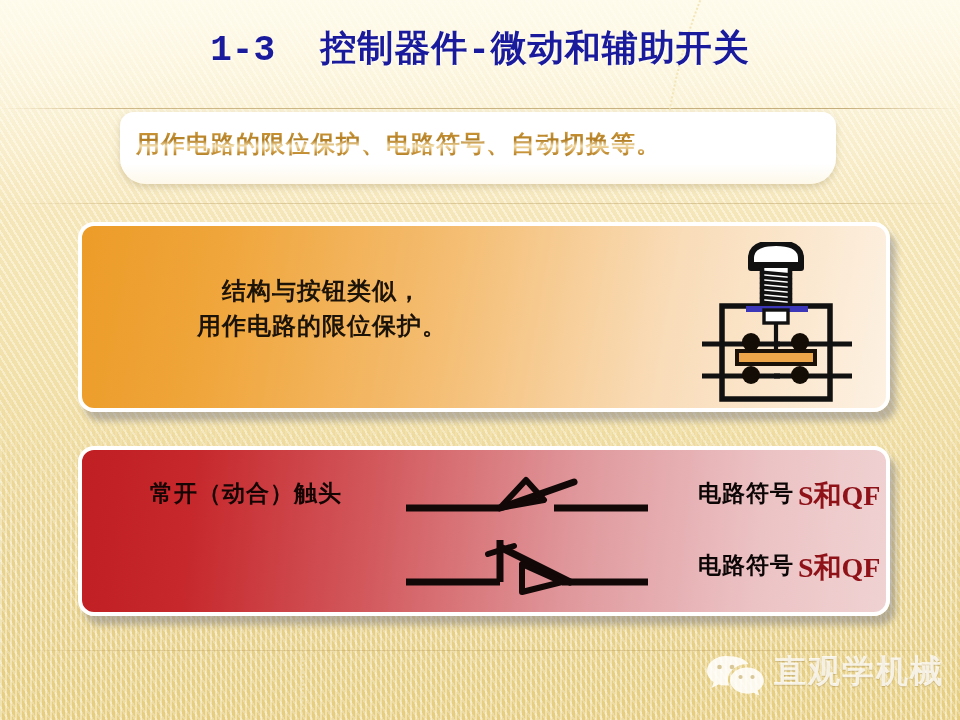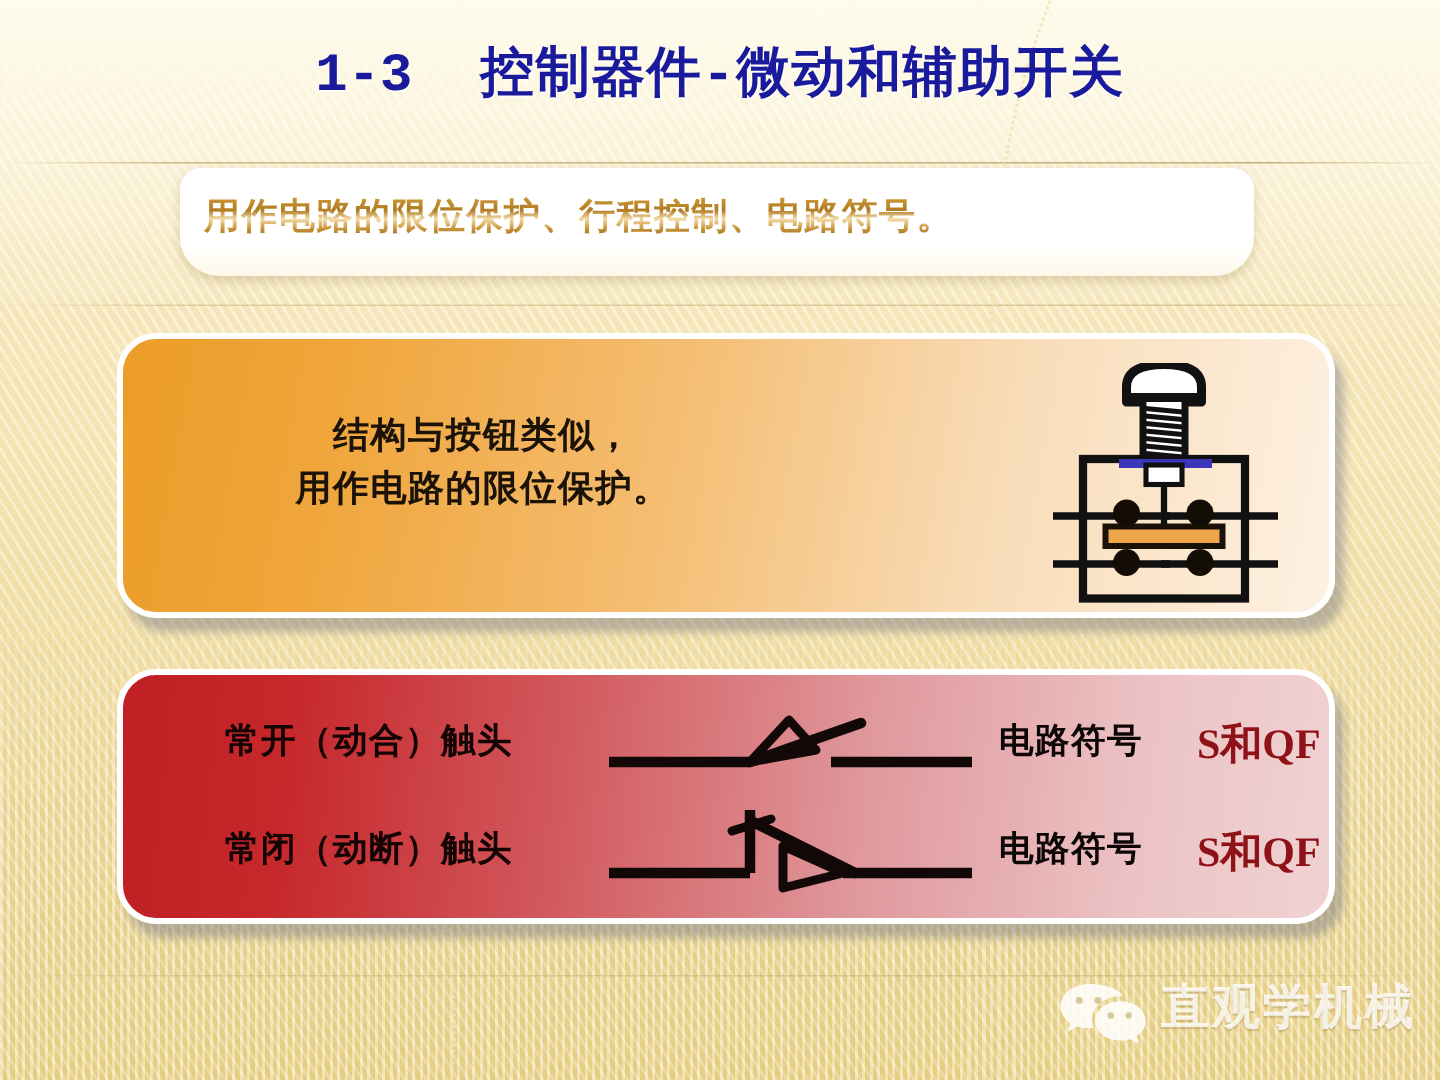--- a/index.html
+++ b/index.html
@@ -72,21 +72,21 @@
     background:linear-gradient(180deg,#d9a441 0%,#b07c22 38%,#f3dca8 56%,#c9953a 76%,#8c5f12 100%);
     -webkit-background-clip:text;background-clip:text;
     color:transparent;-webkit-text-fill-color:transparent;
     white-space:nowrap;
   }
 
   
   .panel{
     position:absolute;
     border:4px solid #ffffff;
-    border-radius:26px;
+    border-radius:16px;
     box-sizing:border-box;
     box-shadow:6px 9px 6px rgba(120,120,130,.45);
   }
   #panel-orange{
     left:78px;top:222px;width:812px;height:190px;
     background:linear-gradient(100deg,#ec9c28 0%,#f0a63c 18%,#f4bd72 45%,#f9dcb8 72%,#fdf1e2 100%);
   }
   #panel-orange-text{
     position:absolute;left:40px;top:48px;width:400px;
     text-align:center;color:#1b1208;
@@ -104,21 +104,21 @@
   .red-row{position:absolute;left:0;width:804px;height:66px;}
   #red-row-1{top:12px;}
   #red-row-2{top:84px;}
   .contact-label{
     position:absolute;left:24px;top:16px;width:280px;text-align:center;
     font-size:23px;font-weight:bold;color:#140404;letter-spacing:1px;
     white-space:nowrap;
   }
   .sym-wrap{position:absolute;left:320px;top:0;width:250px;height:66px;}
   .circuit-label{
-    position:absolute;left:584px;top:16px;width:160px;text-align:left;
+    position:absolute;left:584px;top:16px;width:160px;text-align:center;
     font-size:23px;font-weight:bold;color:#0c0606;letter-spacing:1px;
     white-space:nowrap;
   }
   .symbol-code{
     position:absolute;left:716px;top:15px;width:120px;text-align:left;
     font-size:28px;font-weight:bold;color:#8e1218;letter-spacing:0px;
     white-space:nowrap;
   }
 
   
@@ -149,21 +149,21 @@
   <div class="hline" style="top:650px;opacity:.45;"></div>
 
   <div class="dotarc" style="left:-460px;top:300px;width:760px;height:760px;border-color:transparent rgba(240,226,178,.9) transparent transparent;"></div>
   <div class="dotarc" style="left:660px;top:-250px;width:700px;height:920px;border-color:transparent transparent transparent rgba(240,226,178,.85);"></div>
 
   <div id="title">
     <span class="num">1-3</span>&nbsp;&nbsp;<span>控制器件-微动和辅助开关</span>
   </div>
 
   <div id="caption-box">
-    <div id="caption-text">用作电路的限位保护、行程控制、电路符号。</div>
+    <div id="caption-text">用作电路的限位保护、电路符号、自动切换等。</div>
   </div>
 
   <div id="panel-orange" class="panel">
 
     <div id="panel-orange-text">
       <div>结构与按钮类似，</div>
       <div>用作电路的限位保护。</div>
     </div>
 
     <svg id="switch-figure" viewBox="0 0 190 165">
@@ -218,21 +218,20 @@
         <line x1="98" y1="46" x2="172" y2="20" stroke="#120808" stroke-width="7" stroke-linecap="round"></line>
         <path d="M98 46 L124 18 L142 38 Z" fill="none" stroke="#120808" stroke-width="6" stroke-linejoin="round"></path>
         <line x1="152" y1="46" x2="246" y2="46" stroke="#120808" stroke-width="7"></line>
       </svg>
 
       <div class="circuit-label">电路符号</div>
       <div class="symbol-code">S和QF</div>
     </div>
 
     <div id="red-row-2" class="red-row">
-      <div class="contact-label">常闭（动断）触头</div>
 
       <svg class="sym-wrap" viewBox="0 0 250 66">
         <line x1="4" y1="48" x2="98" y2="48" stroke="#120808" stroke-width="7"></line>
         <line x1="98" y1="48" x2="98" y2="6" stroke="#120808" stroke-width="7"></line>
         <line x1="86" y1="20" x2="112" y2="12" stroke="#120808" stroke-width="6" stroke-linecap="round"></line>
         <line x1="100" y1="14" x2="168" y2="48" stroke="#120808" stroke-width="7" stroke-linecap="round"></line>
         <path d="M120 30 L120 58 L160 48 Z" fill="none" stroke="#120808" stroke-width="6" stroke-linejoin="round"></path>
         <line x1="160" y1="48" x2="246" y2="48" stroke="#120808" stroke-width="7"></line>
       </svg>
 

